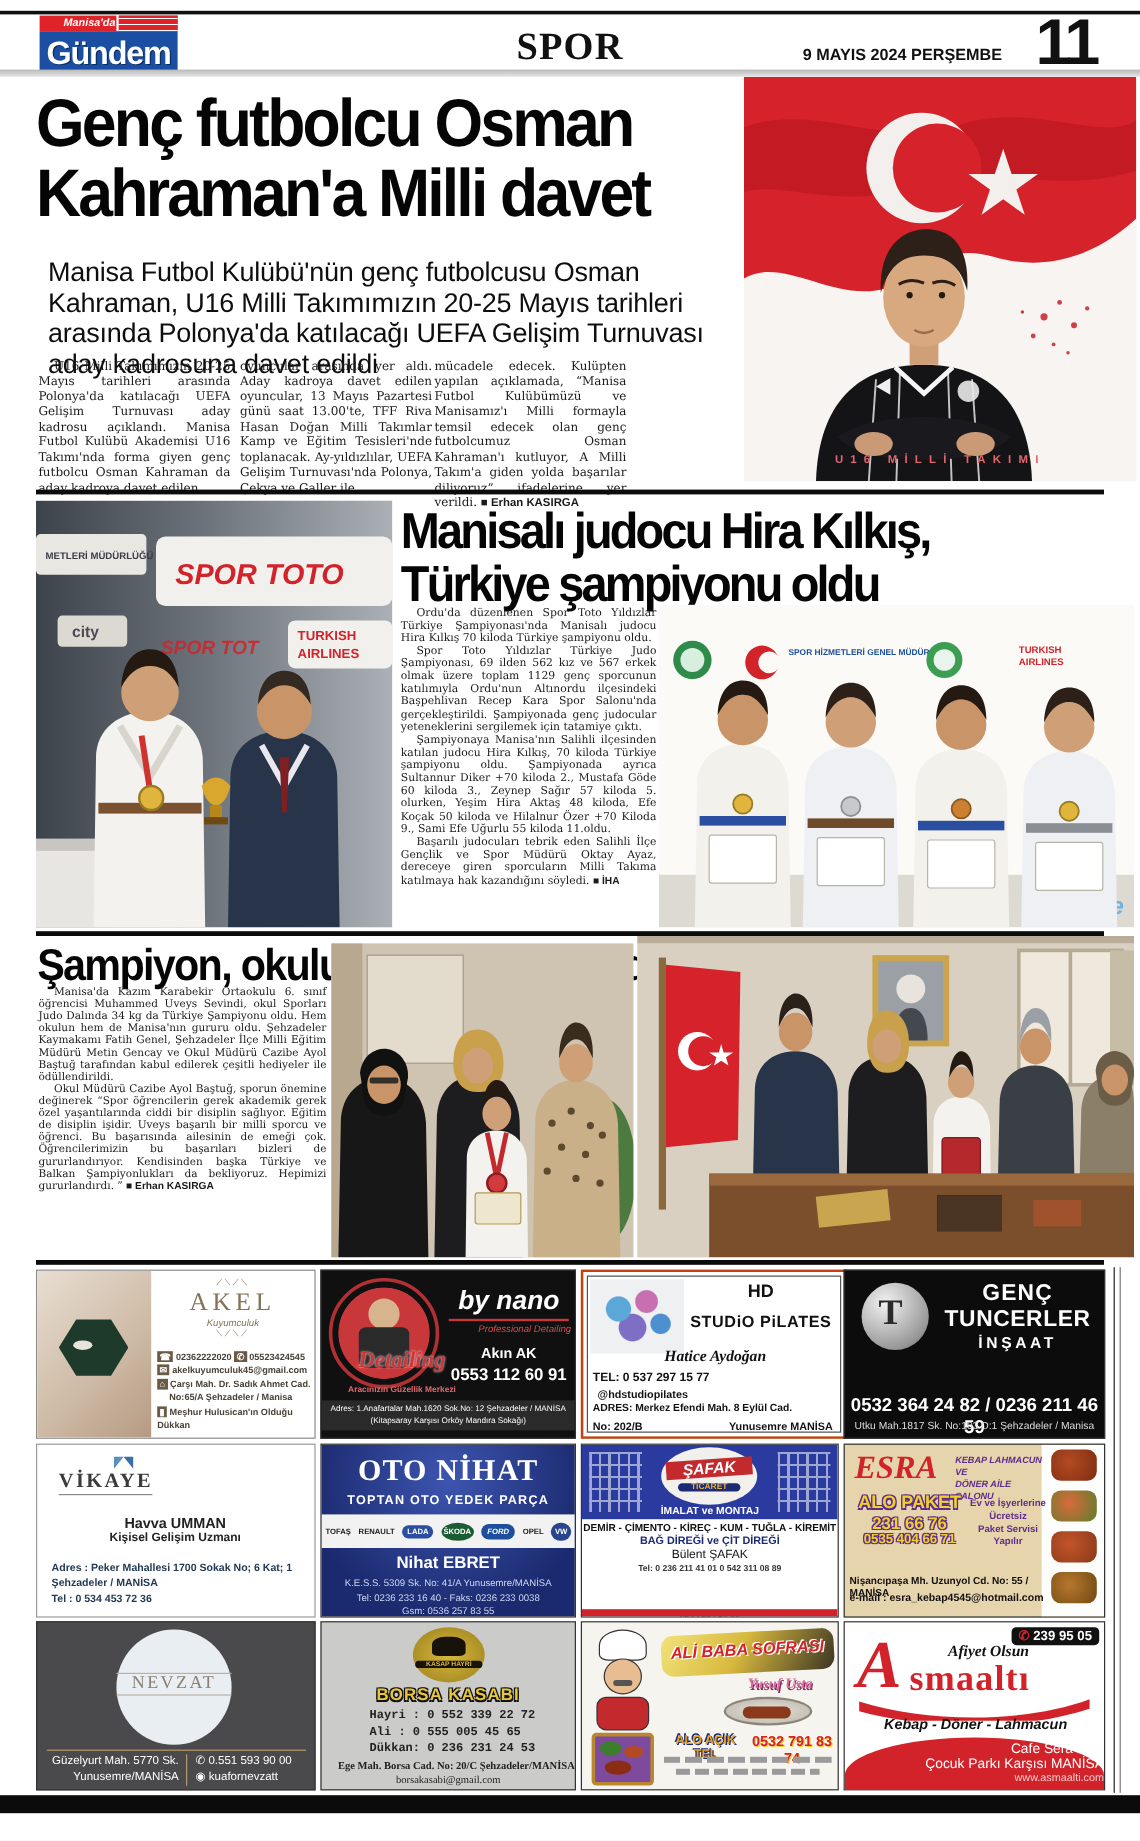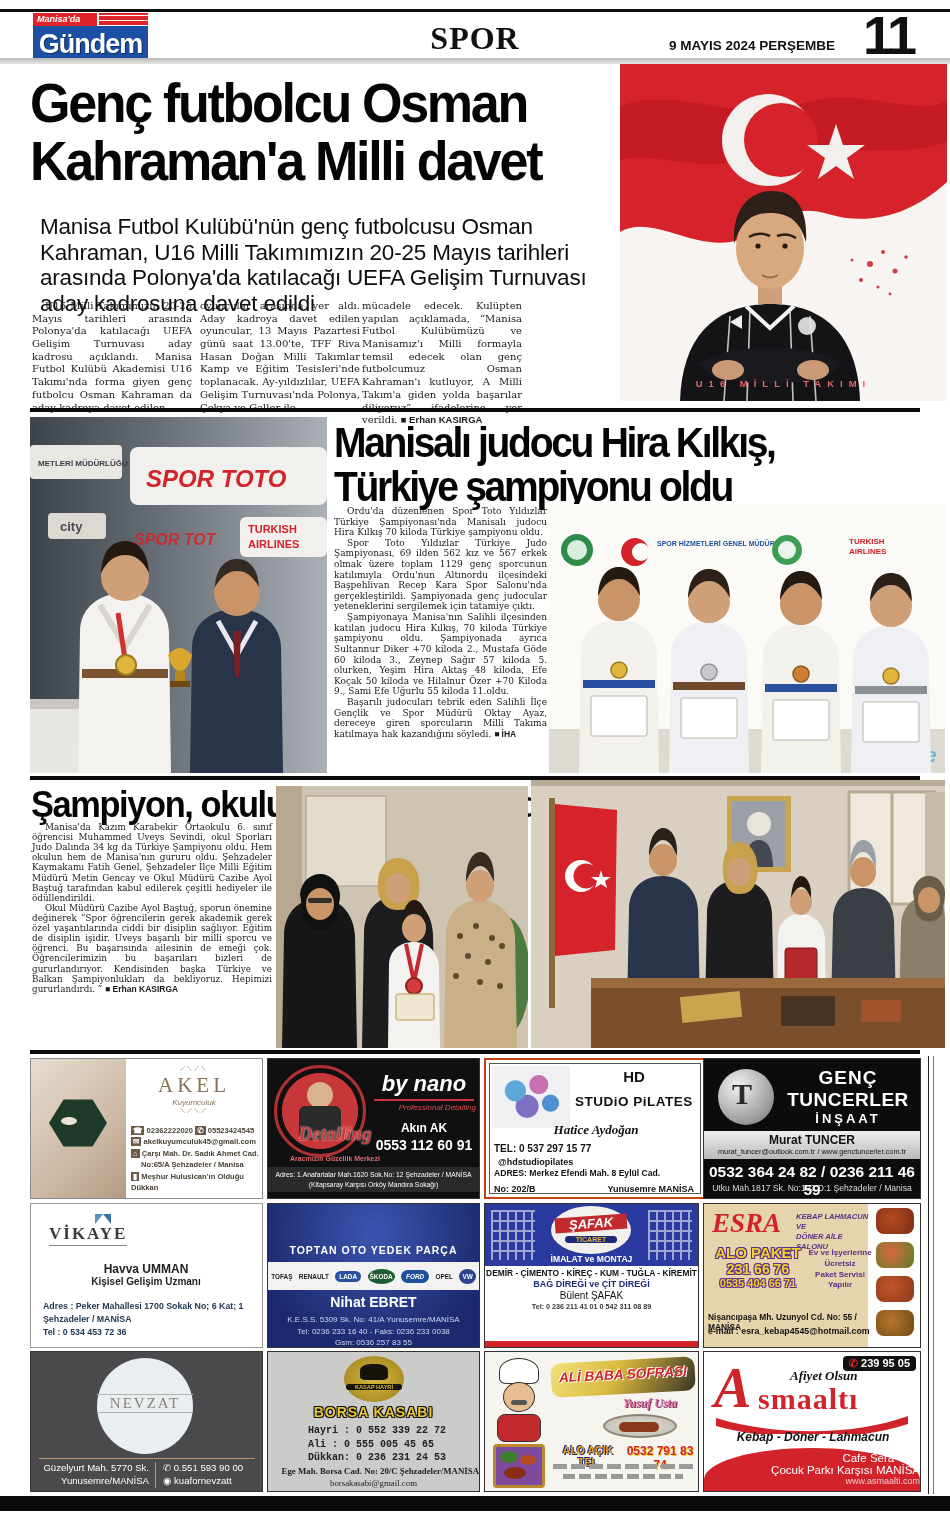--- a/index.html
+++ b/index.html
@@ -6,21 +6,21 @@
   *{box-sizing:border-box;}
   .page{position:relative;width:950px;height:1534px;background:#ffffff;margin:0 auto;
         font-family:"Liberation Serif",serif;color:#111;overflow:hidden;}
   .abs{position:absolute;}
   .rule{position:absolute;background:#0b0b0b;height:4px;}
   
   .topline{position:absolute;top:9px;left:0;width:950px;height:3px;background:#101010;}
   .mast{position:absolute;left:33px;top:13px;width:115px;height:50px;}
   .mast-top{position:absolute;left:0;top:0;width:64px;height:13px;background:#e02328;color:#fff;
             font-family:"Liberation Sans",sans-serif;font-style:italic;font-weight:bold;font-size:9px;
-            line-height:13px;padding-left:4px;}
+            line-height:13px;padding-left:20px;}
   .mast-side{position:absolute;left:66px;top:0;width:49px;height:13px;background:#e02328;
              background-image:repeating-linear-gradient(#e02328 0 2px,#ffffff 2px 3px,#e02328 3px 5px);}
   .mast-name{position:absolute;left:0;top:13px;width:115px;height:37px;background:#1a4fa3;color:#fff;
              font-family:"Liberation Sans",sans-serif;font-weight:bold;font-size:27px;line-height:37px;
              text-align:center;letter-spacing:-1px;text-shadow:1px 1px 0 #0d2d62;}
   .spor{position:absolute;left:380px;top:20px;width:190px;text-align:center;
         font-family:"Liberation Serif",serif;font-weight:bold;font-size:32px;letter-spacing:1px;}
   .hdate{position:absolute;left:650px;top:38px;width:185px;text-align:right;
          font-family:"Liberation Sans",sans-serif;font-weight:bold;font-size:13.5px;}
   .pnum{position:absolute;right:36px;top:4px;font-family:"Liberation Sans",sans-serif;
@@ -395,24 +395,20 @@
 
   <div class="ad" style="left:703px;top:1058px;width:218px;height:141px;background:#0c0c0c;color:#fff;">
     <div class="abs" style="left:14px;top:10px;width:56px;height:56px;border-radius:50%;background:radial-gradient(circle at 35% 30%,#f2f2f2,#9a9a9a 70%,#6b6b6b);">
       <div class="abs" style="left:14px;top:8px;font-family:'Liberation Serif',serif;font-weight:bold;font-size:30px;color:#2a2a2a;">T</div>
     </div>
     <div class="abs" style="left:78px;top:8px;width:132px;text-align:center;font-weight:bold;">
       <div style="font-size:19px;letter-spacing:1px;">GENÇ</div>
       <div style="font-size:19px;letter-spacing:0.5px;">TUNCERLER</div>
       <div style="font-size:13px;letter-spacing:3px;">İNŞAAT</div>
     </div>
-    <div class="abs" style="left:0;top:72px;width:216px;background:linear-gradient(#efefef,#b9b9b9);color:#111;text-align:center;padding:2px 0 3px;">
-      <div style="font-weight:bold;font-size:12px;">Murat TUNCER</div>
-      <div style="font-size:7.4px;">murat_tuncer@outlook.com.tr / www.genctuncerler.com.tr</div>
-    </div>
     <div class="abs" style="left:0;top:104px;width:216px;text-align:center;font-weight:bold;font-size:15.5px;">0532 364 24 82 / 0236 211 46 59</div>
     <div class="abs" style="left:0;top:124px;width:216px;text-align:center;font-size:8.6px;color:#ddd;">Utku Mah.1817 Sk. No:103  D:1 Şehzadeler / Manisa</div>
   </div>
 
   <div class="ad" style="left:30px;top:1203px;width:233px;height:145px;border-color:#999;">
     <div class="abs" style="left:18px;top:10px;">
       <div style="width:0;height:0;border-left:8px solid #5a8fc0;border-right:8px solid #3a6fa8;border-bottom:10px solid transparent;margin-left:46px;"></div>
       <div style="font-family:'Liberation Serif',serif;font-weight:bold;font-size:17px;letter-spacing:2px;color:#3b3b3b;">VİKAYE</div>
       <div style="height:4px;border-top:1px solid #888;margin-top:1px;"></div>
     </div>
@@ -421,20 +417,21 @@
       <div style="font-weight:bold;font-size:10px;">Kişisel Gelişim Uzmanı</div>
     </div>
     <div class="abs" style="left:12px;top:96px;width:210px;font-weight:bold;font-size:8.8px;color:#233a55;line-height:1.5;">
       <div>Adres : Peker Mahallesi 1700 Sokak No; 6 Kat; 1</div>
       <div>Şehzadeler / MANİSA</div>
       <div>Tel : 0 534 453 72 36</div>
     </div>
   </div>
 
   <div class="ad" style="left:267px;top:1203px;width:213px;height:145px;background:radial-gradient(circle at 50% 20%,#3d55b0,#1b2a6e 75%);color:#fff;">
+    <div class="abs" style="left:0;top:8px;width:211px;text-align:center;font-family:'Liberation Serif',serif;font-weight:bold;font-size:25px;letter-spacing:1px;">OTO NİHAT</div>
     <div class="abs" style="left:0;top:40px;width:211px;text-align:center;font-weight:bold;font-size:10.5px;letter-spacing:1px;">TOPTAN OTO YEDEK PARÇA</div>
     <div class="abs" style="left:0;top:58px;width:211px;height:28px;background:#f2f2f2;color:#1b1b1b;display:flex;align-items:center;justify-content:space-around;font-weight:bold;font-size:6.4px;">
       <span>TOFAŞ</span>
       <span>RENAULT</span>
       <span style="background:#2b4fa0;color:#fff;border-radius:8px;padding:2px 4px;">LADA</span>
       <span style="background:#1c5c33;color:#fff;border-radius:50%;padding:4px 2px;">ŠKODA</span>
       <span style="background:#1d4f9c;color:#fff;border-radius:10px;padding:3px 5px;font-style:italic;">FORD</span>
       <span>OPEL</span>
       <span style="background:#27448c;color:#fff;border-radius:50%;padding:4px 3px;">VW</span>
     </div>

